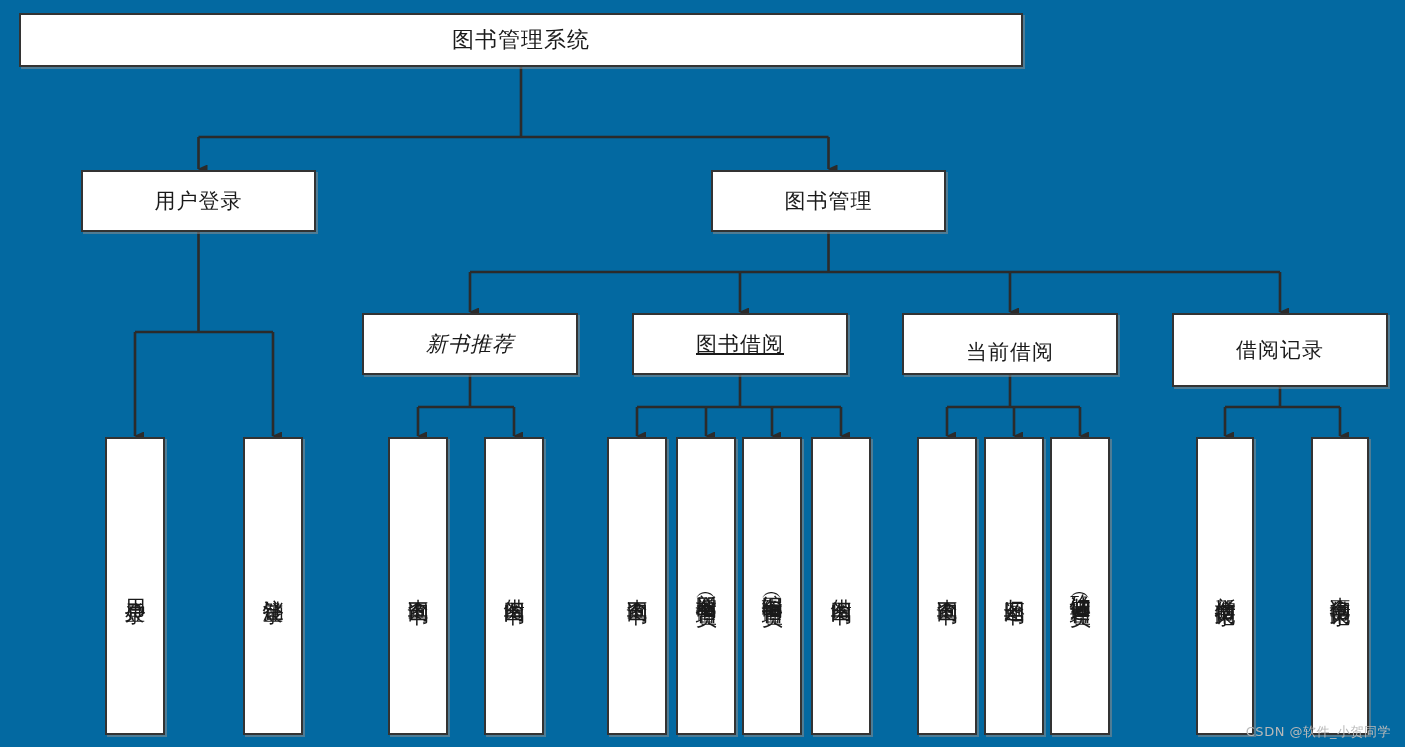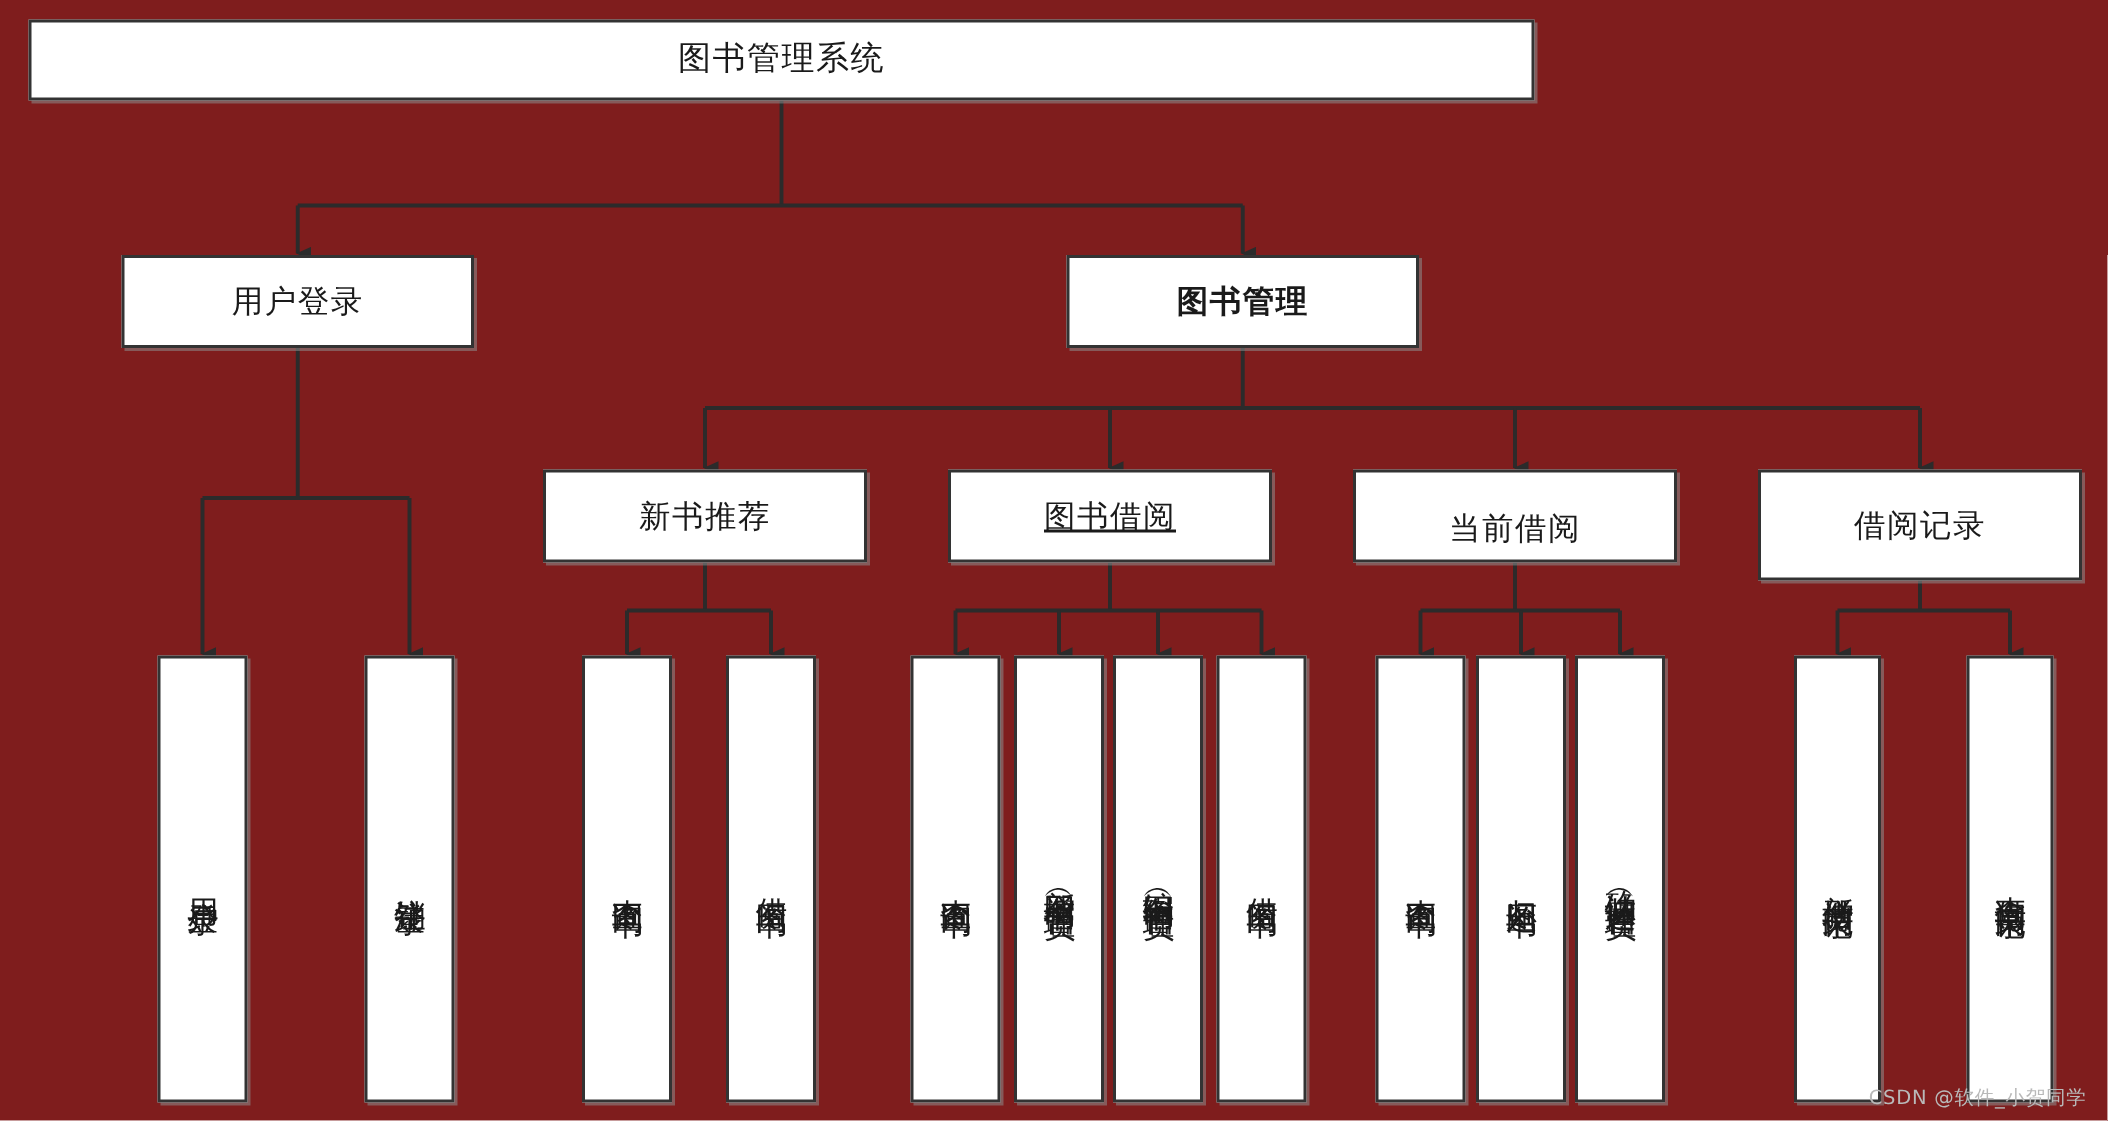--- a/index.html
+++ b/index.html
@@ -8,21 +8,21 @@
     padding: 0;
     background: #ffffff;
   }
   body {
     font-family: "DejaVu Sans", "Liberation Sans", sans-serif;
   }
   #diagram-root {
     position: relative;
     width: 1405px;
     height: 747px;
-    background: #7f1d1d;
+    background: #0369a1;
     overflow: hidden;
   }
   #tree-svg {
     position: absolute;
     left: 0;
     top: 0;
     width: 1405px;
     height: 747px;
   }
   .node-box {
@@ -114,31 +114,31 @@
       </g>
   </svg>
 
   <div id="node-layer">
       <div class="node-box horizontal root" style="left: 19px; top: 13px; width: 1004px; height: 54px; border-color: rgb(51, 51, 51); background: rgb(255, 255, 255);">
         <span class="node-label" style="color: rgb(26, 26, 26);">图书管理系统</span>
       </div>
       <div class="node-box horizontal" style="left: 81px; top: 170px; width: 235px; height: 62px; border-color: rgb(51, 51, 51); background: rgb(255, 255, 255);">
         <span class="node-label" style="color: rgb(26, 26, 26);">用户登录</span>
       </div>
-      <div class="node-box horizontal" style="left: 711px; top: 170px; width: 235px; height: 62px; border-color: rgb(51, 51, 51); background: rgb(255, 255, 255); font-weight: bold;">
+      <div class="node-box horizontal" style="left: 711px; top: 170px; width: 235px; height: 62px; border-color: rgb(51, 51, 51); background: rgb(255, 255, 255);">
         <span class="node-label" style="color: rgb(26, 26, 26);">图书管理</span>
       </div>
       <div class="node-box vertical" style="left: 105px; top: 437px; width: 60px; height: 298px; border-color: rgb(51, 51, 51); background: rgb(255, 255, 255);">
         <span class="node-label" style="color: rgb(26, 26, 26);">用户登录</span>
       </div>
       <div class="node-box vertical" style="left: 243px; top: 437px; width: 60px; height: 298px; border-color: rgb(51, 51, 51); background: rgb(255, 255, 255);">
         <span class="node-label" style="color: rgb(26, 26, 26);">注销登录</span>
       </div>
       <div class="node-box horizontal" style="left: 362px; top: 313px; width: 216px; height: 62px; border-color: rgb(51, 51, 51); background: rgb(255, 255, 255);">
-        <span class="node-label" style="color: rgb(26, 26, 26);">新书推荐</span>
+        <span class="node-label" style="color: rgb(26, 26, 26); font-style: italic;">新书推荐</span>
       </div>
       <div class="node-box horizontal" style="left: 632px; top: 313px; width: 216px; height: 62px; border-color: rgb(51, 51, 51); background: rgb(255, 255, 255);">
         <span class="node-label" style="color: rgb(26, 26, 26); text-decoration: underline;">图书借阅</span>
       </div>
       <div class="node-box horizontal" style="left: 902px; top: 313px; width: 216px; height: 62px; border-color: rgb(51, 51, 51); background: rgb(255, 255, 255);">
         <span class="node-label" style="color: rgb(26, 26, 26); margin-top: 17px;">当前借阅</span>
       </div>
       <div class="node-box horizontal" style="left: 1172px; top: 313px; width: 216px; height: 74px; border-color: rgb(51, 51, 51); background: rgb(255, 255, 255);">
         <span class="node-label" style="color: rgb(26, 26, 26);">借阅记录</span>
       </div>

